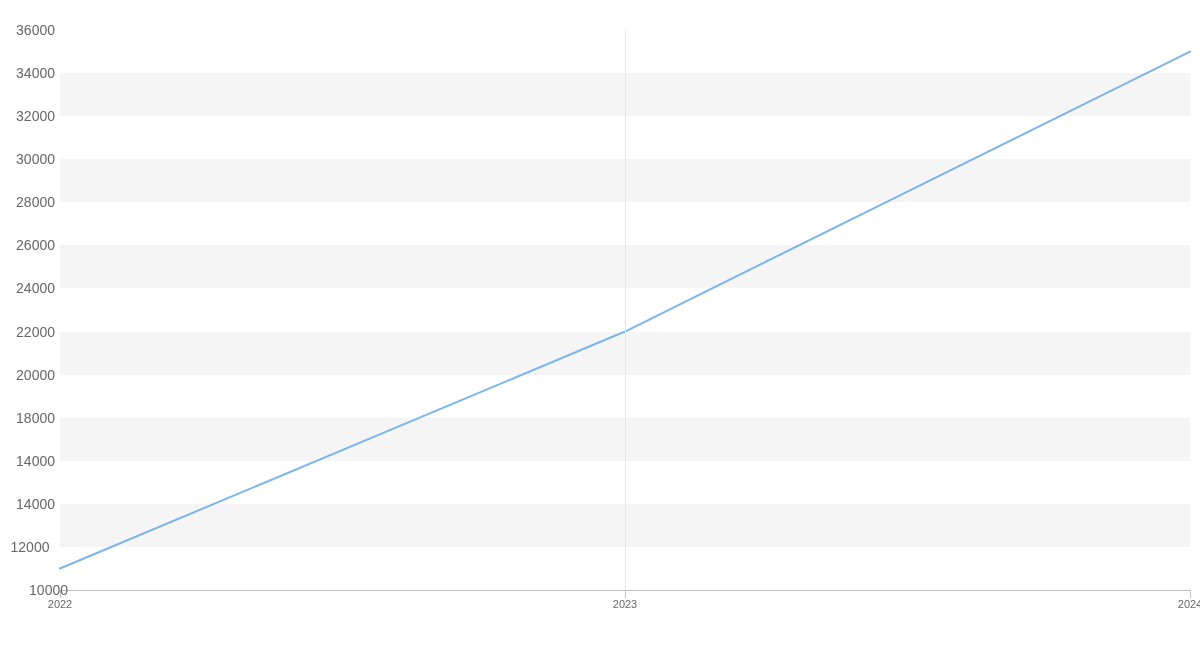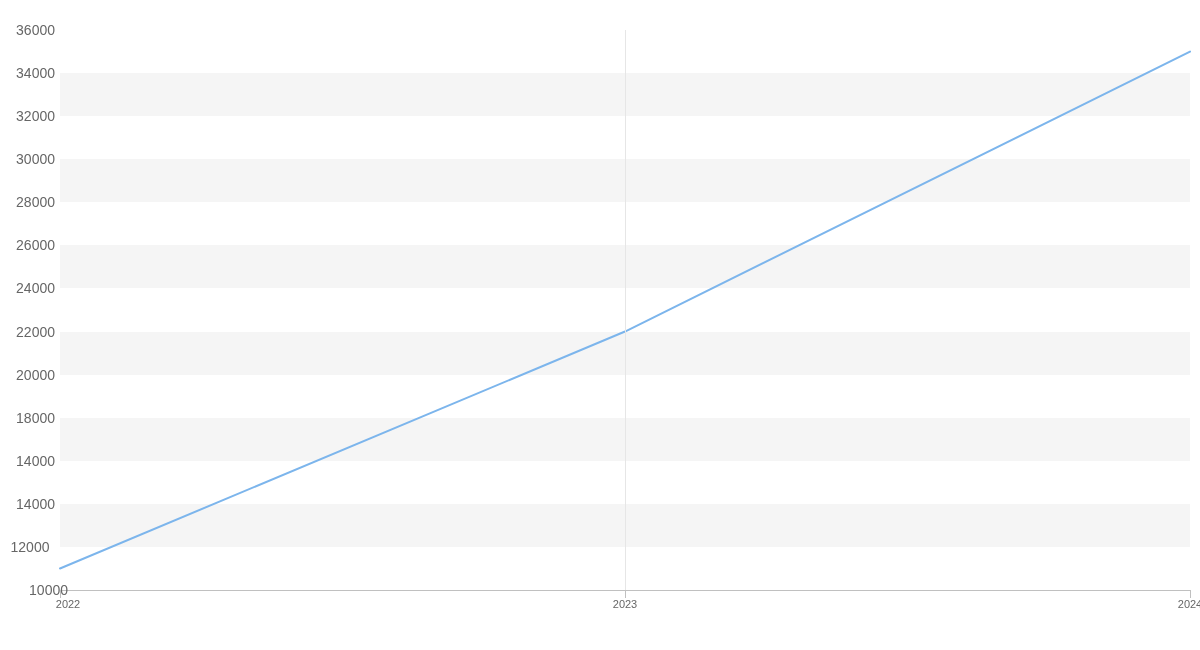--- a/index.html
+++ b/index.html
@@ -128,21 +128,21 @@
       <div class="y-tick-label" style="left: 5px; width: 50px; top: 331.538px;">22000</div>
       <div class="y-tick-label" style="left: 5px; width: 50px; top: 288.462px;">24000</div>
       <div class="y-tick-label" style="left: 5px; width: 50px; top: 245.385px;">26000</div>
       <div class="y-tick-label" style="left: 5px; width: 50px; top: 202.308px;">28000</div>
       <div class="y-tick-label" style="left: 5px; width: 50px; top: 159.231px;">30000</div>
       <div class="y-tick-label" style="left: 5px; width: 50px; top: 116.154px;">32000</div>
       <div class="y-tick-label" style="left: 5px; width: 50px; top: 73.0769px;">34000</div>
       <div class="y-tick-label" style="left: 5px; width: 50px; top: 30px;">36000</div>
     </div>
   <div id="x-labels">
-      <div class="x-tick-label" style="left: 60px; margin-left: 8px;">2022</div>
+      <div class="x-tick-label" style="left: 60px;">2022</div>
       <div class="x-tick-label" style="left: 625px;">2023</div>
       <div class="x-tick-label" style="left: 1190px;">2024</div>
     </div>
 
 <div class="vgrid" style="left: 625px;"></div>
     <div class="x-tick" style="left: 60px;"></div>
     <div class="x-tick" style="left: 625px;"></div>
     <div class="x-tick" style="left: 1190px;"></div>
   </div>
 

